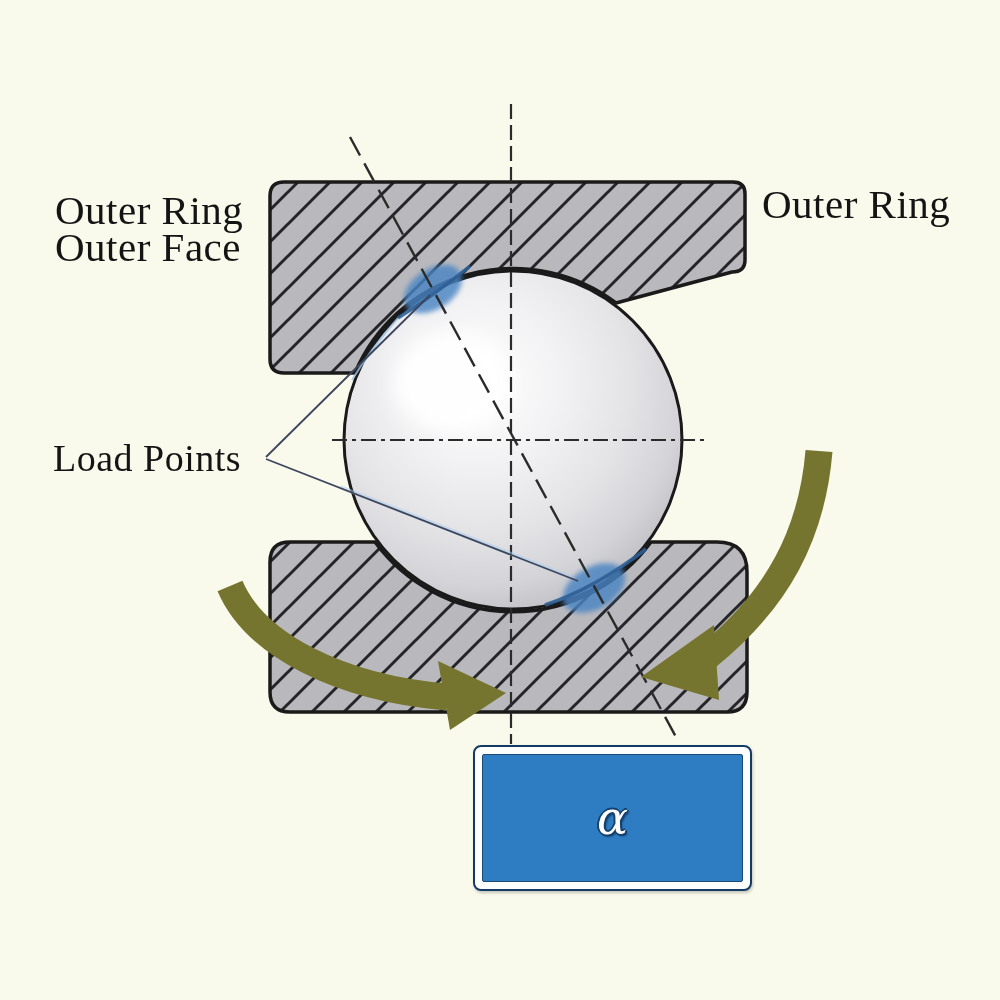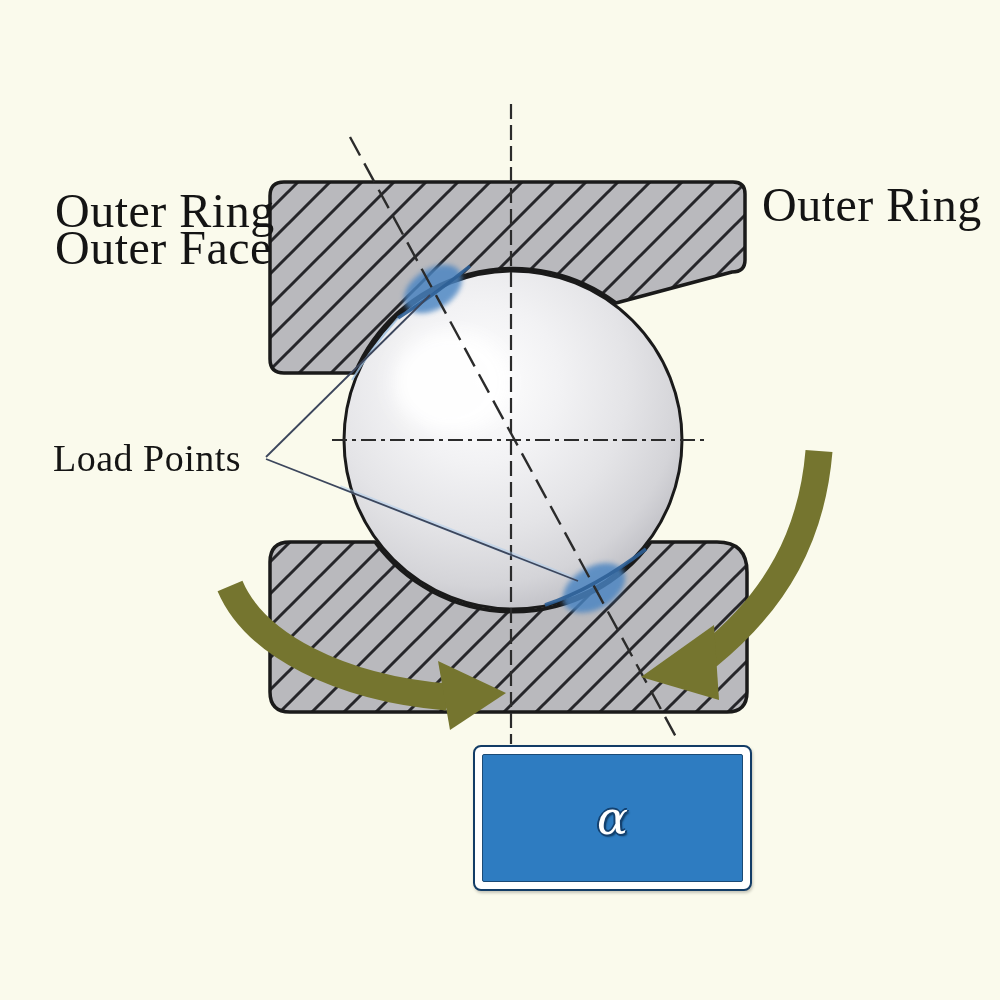--- a/index.html
+++ b/index.html
@@ -6,21 +6,21 @@
   body{
     width:1000px;height:1000px;position:relative;overflow:hidden;
     background:var(--c-background,#fafaec);
     font-family:"Liberation Serif","DejaVu Serif",serif;
   }
   .stage{position:absolute;inset:0;}
   svg{position:absolute;left:0;top:0;}
 
   .corner-label{
     position:absolute;
-    font-size:48px;line-height:37px;letter-spacing:.5px;
+    font-size:41px;line-height:37px;letter-spacing:.5px;
     color:var(--c-label-text,#141414);
     white-space:nowrap;
   }
   .label-back{left:55px;top:192px;}
   .label-front{left:762px;top:186px;}
   .label-load{left:53px;top:440px;font-size:38px;text-align:center;}
 
   .contact-box{
     position:absolute;left:473px;top:745px;width:279px;height:146px;
     background:var(--c-contact-box-inner-border,#ffffff);

